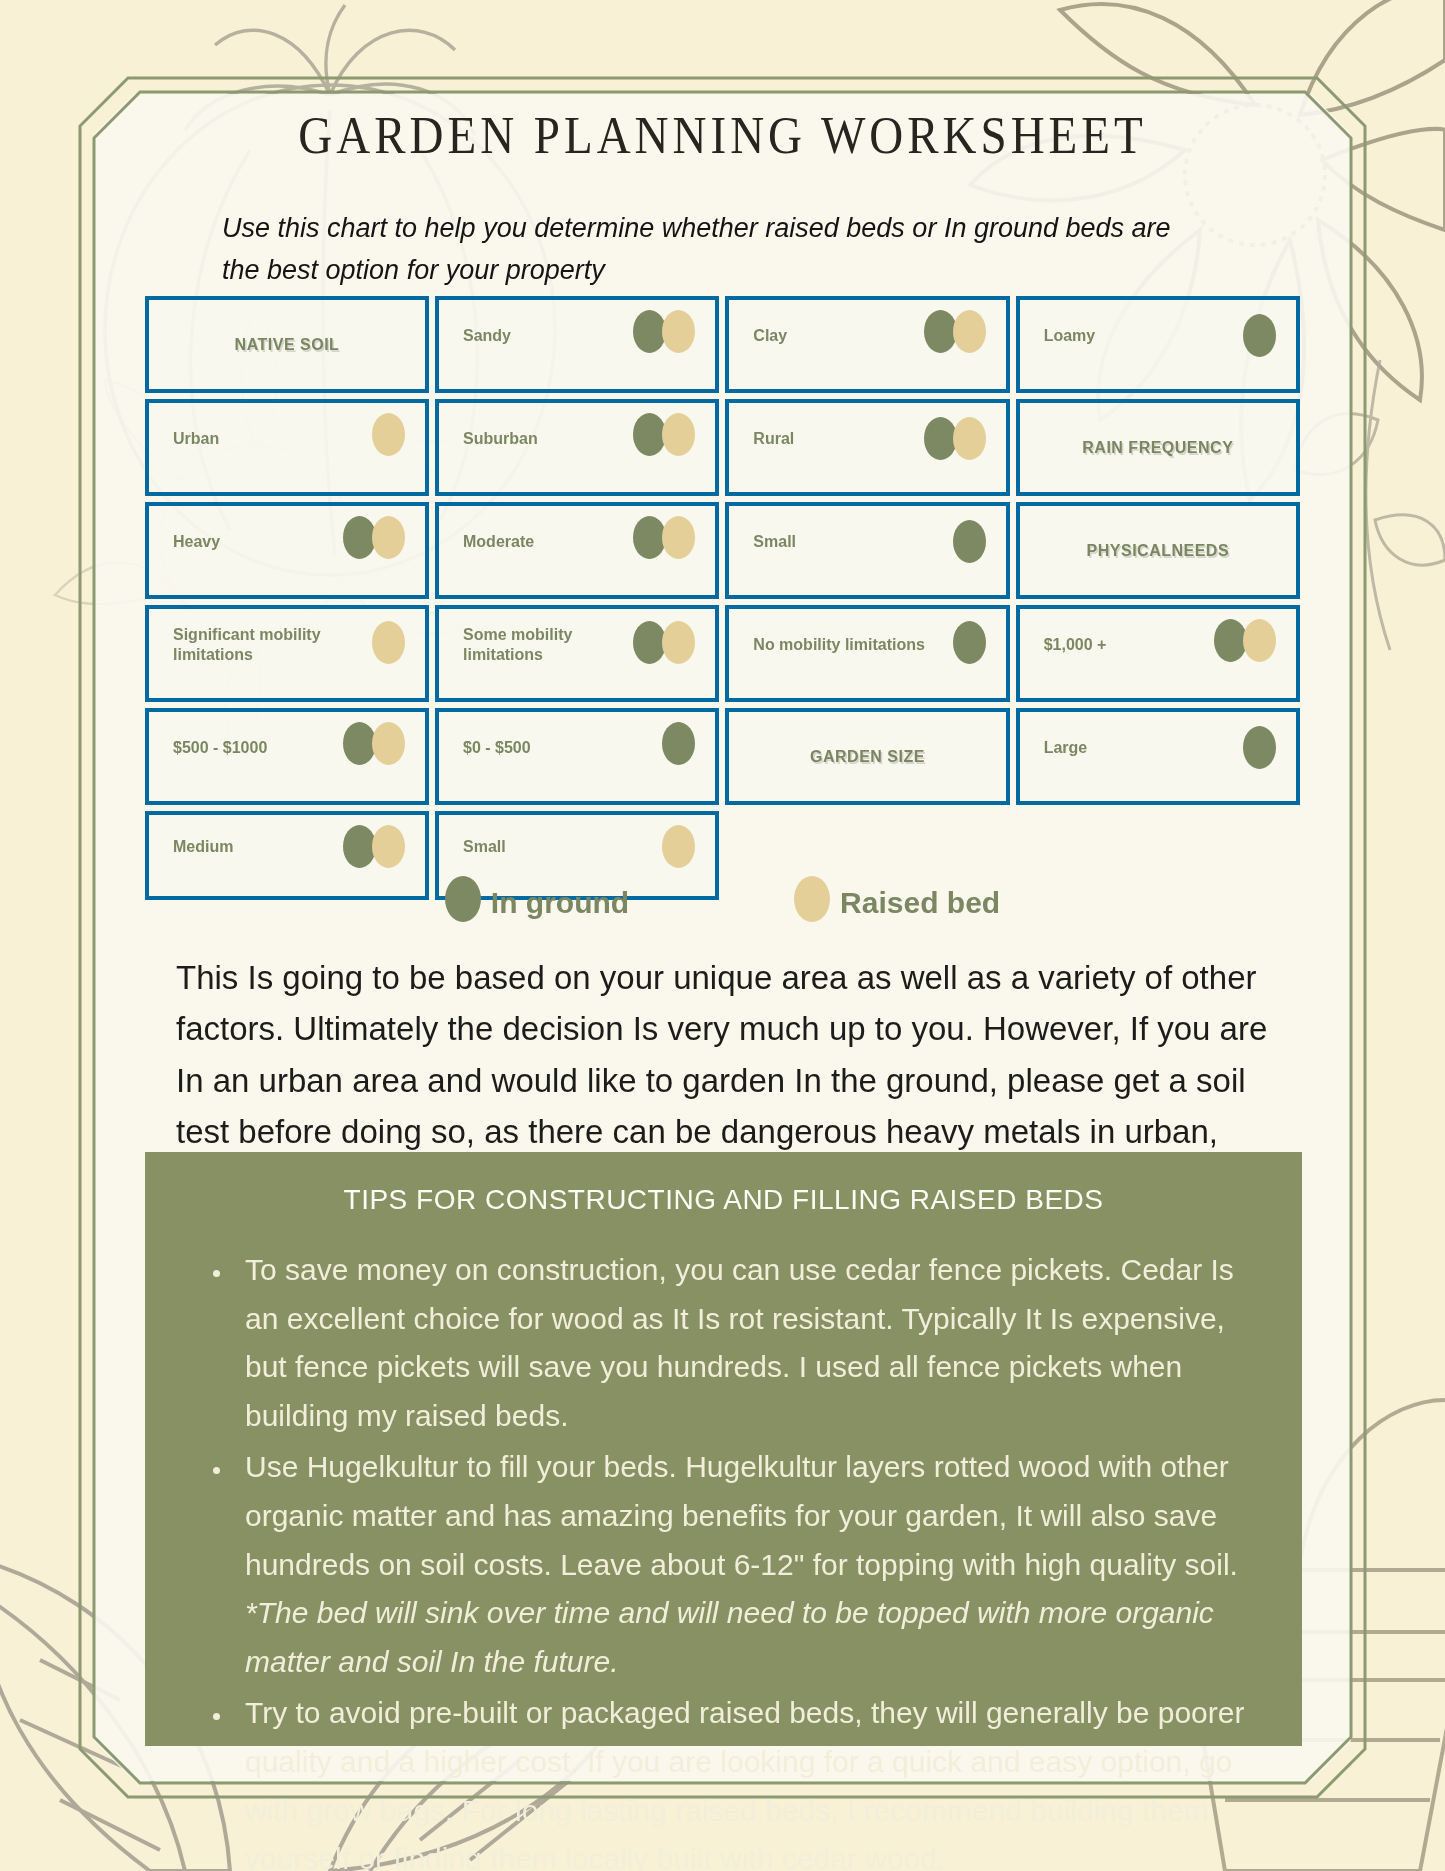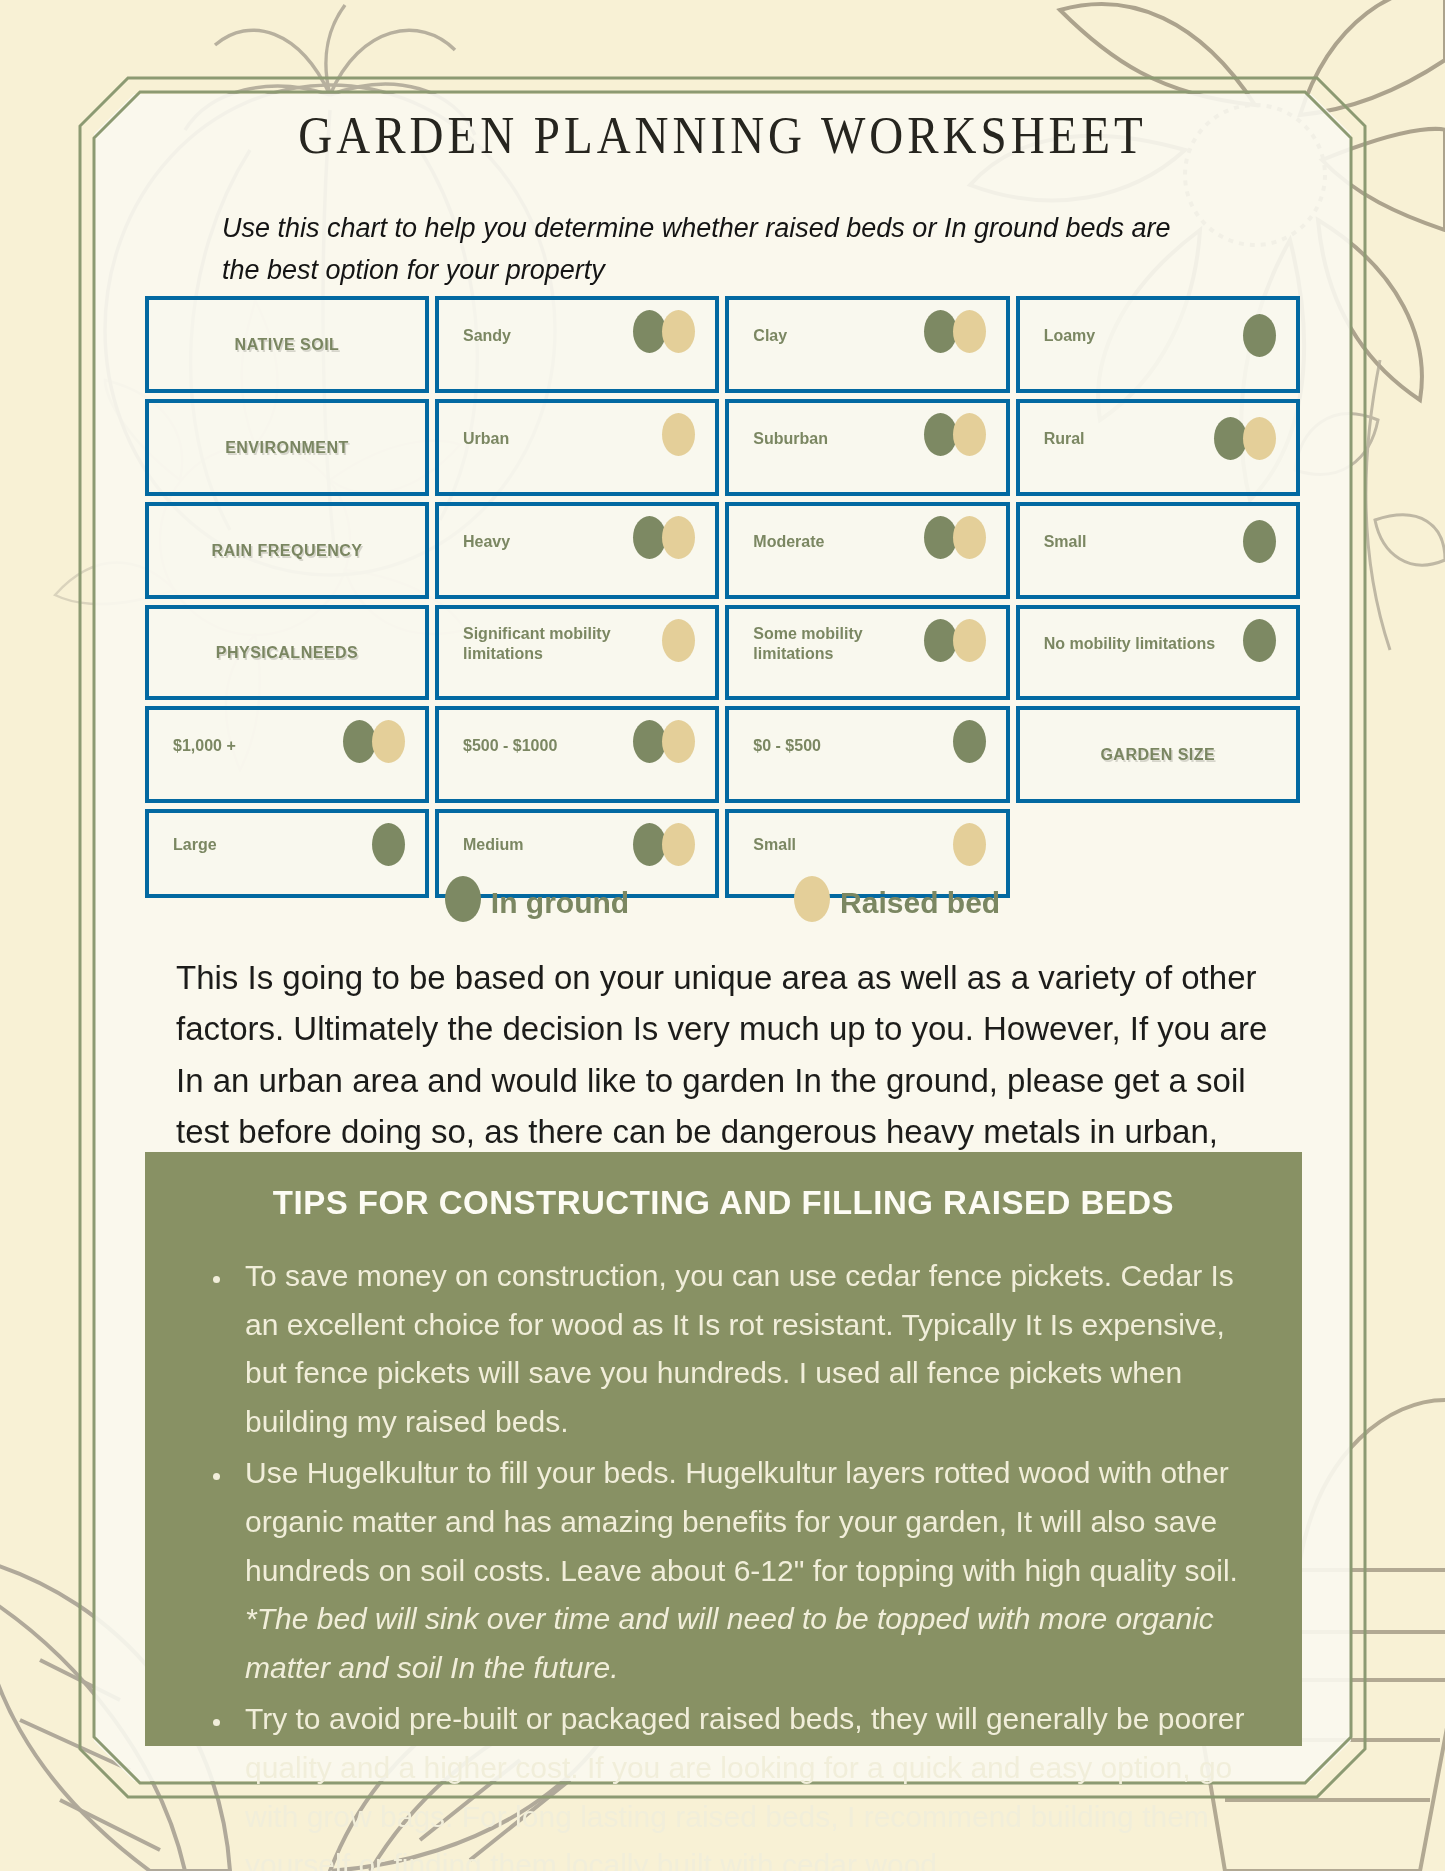--- a/index.html
+++ b/index.html
@@ -54,21 +54,21 @@
   .legend-item{display:flex;align-items:center;gap:10px;color:#7b8762;font-weight:700;font-size:30px;}
   .legend-item .dot{width:36px;height:46px;}
 
   .note{position:absolute;left:176px;top:952px;width:1105px;margin:0;
     font-size:33px;line-height:1.56;color:#1c1c1a;}
 
   
   .tips{position:absolute;left:145px;top:1152px;width:1157px;height:594px;
     background:#889164;box-sizing:border-box;}
   .tips h2{margin:32px 20px 0 20px;text-align:center;color:#fdfcf4;
-    font-size:33px;letter-spacing:0.5px;font-weight:700;}
+    font-size:28px;letter-spacing:0.5px;font-weight:400;}
   .tips ul{margin:30px 44px 0 62px;padding:0 0 0 26px;color:#f1eeda;
     font-size:30px;line-height:1.62;font-weight:400;}
   .tips li{padding-left:12px;margin-bottom:3px;}
   .tips li::marker{color:#f1eeda;font-size:22px;}
   .it{font-style:italic;}
 </style>
 </head>
 <body>
 
 <div class="page">
@@ -150,23 +150,20 @@
           <span class="dot" data-marker="raised-bed"></span>
         </span>
       </div>
     <div class="cell option-cell r0 rc">
         <span class="opt-label">Loamy</span>
         <span class="dot-group">
           <span class="dot" data-marker="in-ground"></span>
         </span>
       </div>
 
-    <div class="cell label-cell r1">
-        <span>ENVIRONMENT</span>
-      </div>
     <div class="cell option-cell r1">
         <span class="opt-label">Urban</span>
         <span class="dot-group">
           <span class="dot" data-marker="raised-bed"></span>
         </span>
       </div>
     <div class="cell option-cell r1">
         <span class="opt-label">Suburban</span>
         <span class="dot-group">
           <span class="dot" data-marker="in-ground"></span>

